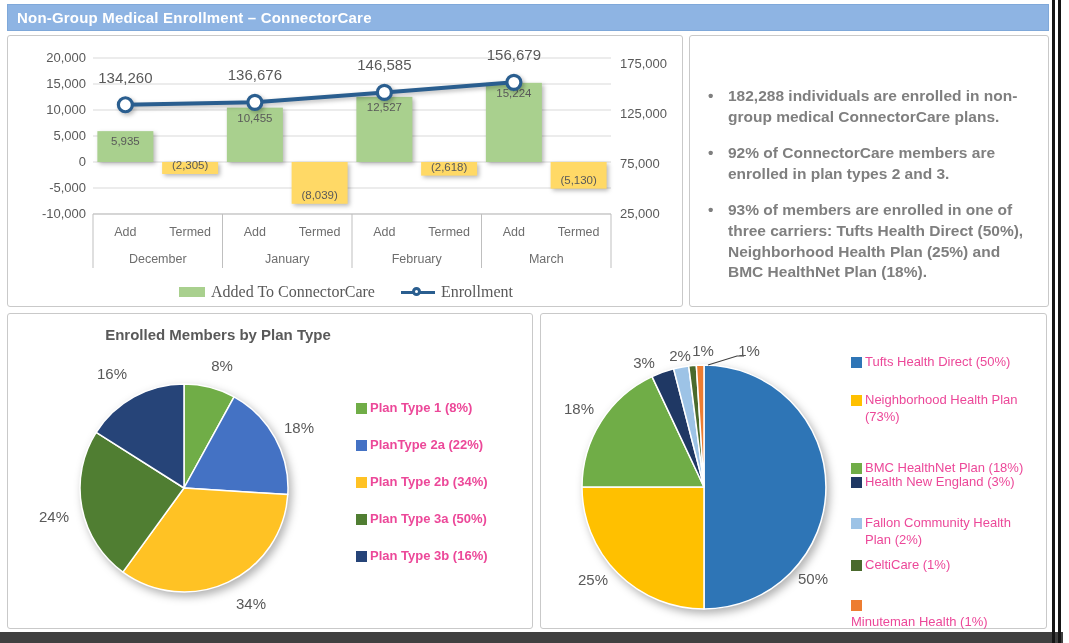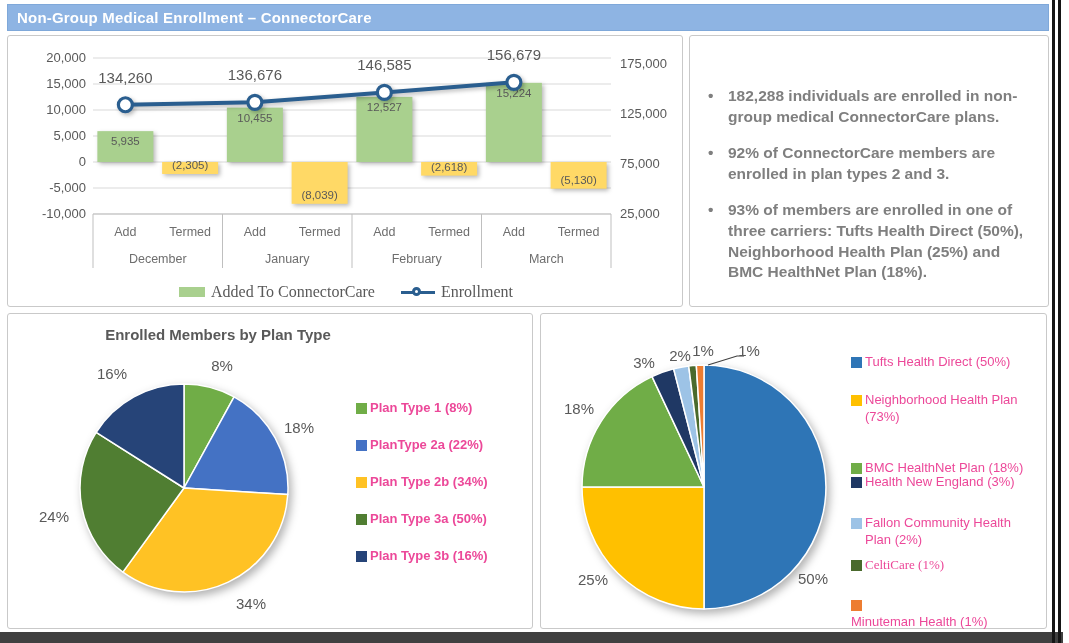--- a/index.html
+++ b/index.html
@@ -233,21 +233,21 @@
           <span class="lbl">BMC HealthNet Plan (18%)</span>
         </div>
         <div class="legend-item" style="top: 160px;">
           <span class="sw" style="background: rgb(31, 56, 100);"></span>
           <span class="lbl">Health New England (3%)</span>
         </div>
         <div class="legend-item" style="top: 201px;">
           <span class="sw" style="background: rgb(157, 195, 230);"></span>
           <span class="lbl">Fallon Community Health Plan (2%)</span>
         </div>
-        <div class="legend-item" style="top: 243px; font-family: Liberation Serif, serif;">
+        <div class="legend-item" style="top: 243px;">
           <span class="sw" style="background: rgb(74, 106, 45);"></span>
           <span class="lbl">CeltiCare (1%)</span>
         </div>
         <div class="legend-item" style="top: 283px; flex-direction: column;">
           <span class="sw" style="background: rgb(237, 125, 49);"></span>
           <span class="lbl">Minuteman Health (1%)</span>
         </div>
       </div>
   </div>
 

